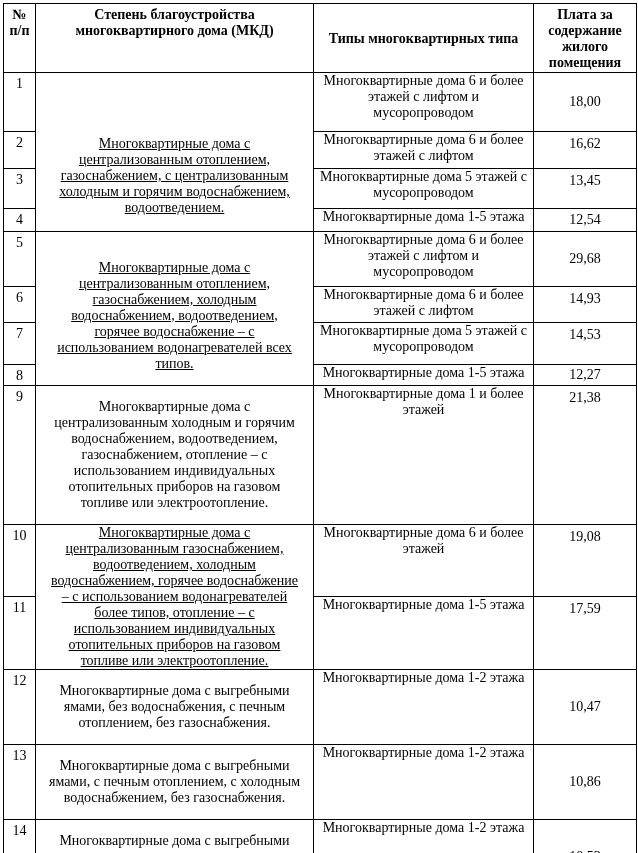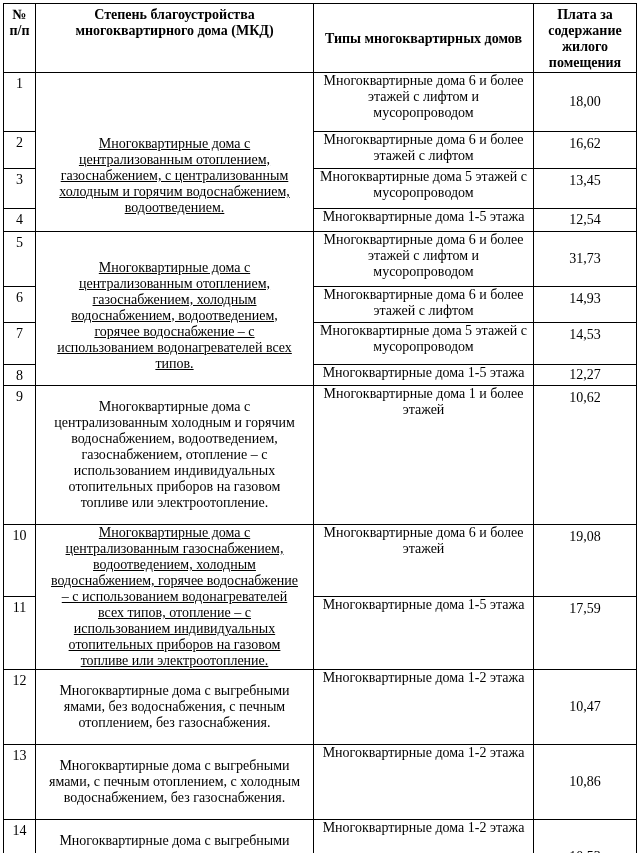--- a/index.html
+++ b/index.html
@@ -86,21 +86,21 @@
     <colgroup>
       <col class="c-num">
         <col class="c-amen">
         <col class="c-type">
         <col class="c-fee">
     </colgroup>
     <tbody>
         <tr style="height:63px;">
       <th>№ п/п</th>
       <th>Степень благоустройства многоквартирного дома (МКД)</th>
-      <th class="types-h">Типы многоквартирных домов</th>
+      <th class="types-h">Типы многоквартирных типа</th>
       <th>Плата за содержание жилого помещения</th>
     </tr>
 
     <tr style="height:59px;">
       <td class="num">1</td>
       <td class="group pad-a" rowspan="4">Многоквартирные дома с централизованным отоплением, газоснабжением, с централизованным холодным и горячим водоснабжением, водоотведением.</td>
       <td class="type">Многоквартирные дома 6 и более этажей с лифтом и мусоропроводом</td>
       <td class="fee">18,00</td>
     </tr>
     <tr style="height:37px;">
@@ -116,21 +116,21 @@
     <tr style="height:23px;">
       <td class="num">4</td>
       <td class="type">Многоквартирные дома 1-5 этажа</td>
       <td class="fee">12,54</td>
     </tr>
 
     <tr style="height:55px;">
       <td class="num">5</td>
       <td class="group pad-b" rowspan="4">Многоквартирные дома с централизованным отоплением, газоснабжением, холодным водоснабжением, водоотведением, горячее водоснабжение – с использованием водонагревателей всех типов.</td>
       <td class="type">Многоквартирные дома 6 и более этажей с лифтом и мусоропроводом</td>
-      <td class="fee">31,73</td>
+      <td class="fee">29,68</td>
     </tr>
     <tr style="height:36px;">
       <td class="num">6</td>
       <td class="type">Многоквартирные дома 6 и более этажей с лифтом</td>
       <td class="fee t">14,93</td>
     </tr>
     <tr style="height:42px;">
       <td class="num">7</td>
       <td class="type">Многоквартирные дома 5 этажей с мусоропроводом</td>
       <td class="fee t">14,53</td>
@@ -138,26 +138,26 @@
     <tr style="height:18px;">
       <td class="num">8</td>
       <td class="type">Многоквартирные дома 1-5 этажа</td>
       <td class="fee">12,27</td>
     </tr>
 
     <tr style="height:117px;">
       <td class="num">9</td>
       <td class="amenity">Многоквартирные дома с централизованным холодным и горячим водоснабжением, водоотведением, газоснабжением, отопление – с использованием индивидуальных отопительных приборов на газовом топливе или электроотопление.</td>
       <td class="type">Многоквартирные дома 1 и более этажей</td>
-      <td class="fee t">10,62</td>
+      <td class="fee t">21,38</td>
     </tr>
 
     <tr style="height:66px;">
       <td class="num">10</td>
-      <td class="group" rowspan="2">Многоквартирные дома с централизованным газоснабжением, водоотведением, холодным водоснабжением, горячее водоснабжение – с использованием водонагревателей всех типов, отопление – с использованием индивидуальных отопительных приборов на газовом топливе или электроотопление.</td>
+      <td class="group" rowspan="2">Многоквартирные дома с централизованным газоснабжением, водоотведением, холодным водоснабжением, горячее водоснабжение – с использованием водонагревателей более типов, отопление – с использованием индивидуальных отопительных приборов на газовом топливе или электроотопление.</td>
       <td class="type">Многоквартирные дома 6 и более этажей</td>
       <td class="fee t">19,08</td>
     </tr>
     <tr style="height:67px;">
       <td class="num">11</td>
       <td class="type">Многоквартирные дома 1-5 этажа</td>
       <td class="fee t">17,59</td>
     </tr>
 
     <tr style="height:53px;">

